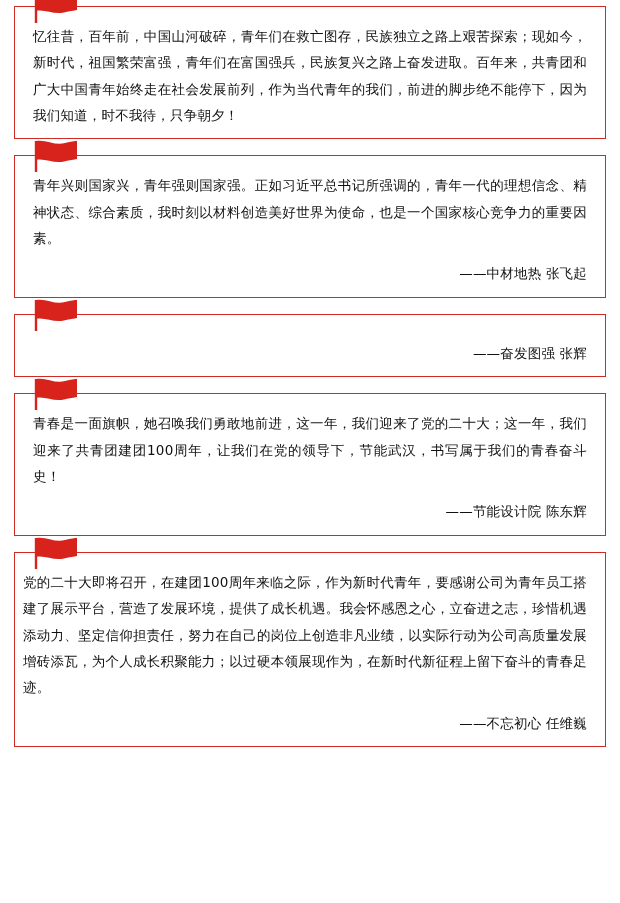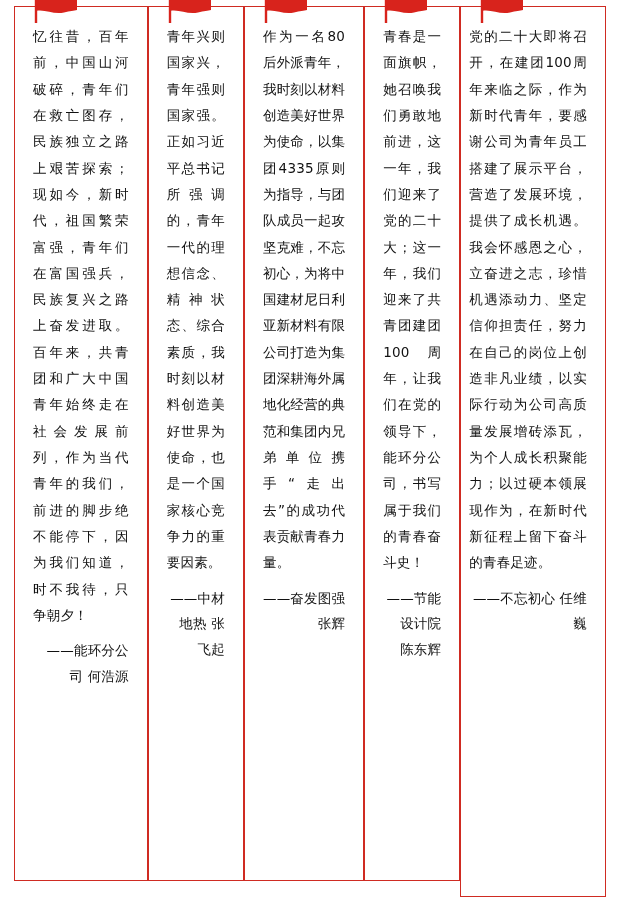--- a/index.html
+++ b/index.html
@@ -13,20 +13,21 @@
     font-family: "DejaVu Sans", "Liberation Sans", sans-serif;
     overflow: hidden;
   }
   .page {
     width: 620px;
     height: 903px;
     position: relative;
     box-sizing: border-box;
     padding: 6px 14px 6px 14px;
     display: flex;
+    flex-direction: column;
     justify-content: flex-start;
   }
   .card {
     position: relative;
     border: 1.5px solid #cf2b22;
     box-sizing: border-box;
     margin: 0 0 14px 0;
     padding: 16px 18px 10px 18px;
     background: #ffffff;
   }
@@ -73,53 +74,51 @@
 <div class="page">
 
   <div class="card c1">
     <span class="flag">
       <svg width="46" height="34" viewBox="0 0 46 34" xmlns="http://www.w3.org/2000/svg">
         <path d="M3 2 L3 33" stroke="#d8231c" stroke-width="2.4" fill="none"></path>
         <path d="M3 2 C13 0, 22 7, 32 4 C38 2.5, 42 2, 44 2 L44 20 C41 20.5, 37 21, 31 22.5 C21 25, 12 19, 3 21 Z" fill="#d8231c"></path>
       </svg>
     </span>
     <p class="quote">忆往昔，百年前，中国山河破碎，青年们在救亡图存，民族独立之路上艰苦探索；现如今，新时代，祖国繁荣富强，青年们在富国强兵，民族复兴之路上奋发进取。百年来，共青团和广大中国青年始终走在社会发展前列，作为当代青年的我们，前进的脚步绝不能停下，因为我们知道，时不我待，只争朝夕！</p>
-    <div class="attribution">——能环分公司 何浩源</div>
   </div>
 
   <div class="card c2">
     <span class="flag">
       <svg width="46" height="34" viewBox="0 0 46 34" xmlns="http://www.w3.org/2000/svg">
         <path d="M3 2 L3 33" stroke="#d8231c" stroke-width="2.4" fill="none"></path>
         <path d="M3 2 C13 0, 22 7, 32 4 C38 2.5, 42 2, 44 2 L44 20 C41 20.5, 37 21, 31 22.5 C21 25, 12 19, 3 21 Z" fill="#d8231c"></path>
       </svg>
     </span>
     <p class="quote">青年兴则国家兴，青年强则国家强。正如习近平总书记所强调的，青年一代的理想信念、精神状态、综合素质，我时刻以材料创造美好世界为使命，也是一个国家核心竞争力的重要因素。</p>
     <div class="attribution">——中材地热 张飞起</div>
   </div>
 
   <div class="card c3">
     <span class="flag">
       <svg width="46" height="34" viewBox="0 0 46 34" xmlns="http://www.w3.org/2000/svg">
         <path d="M3 2 L3 33" stroke="#d8231c" stroke-width="2.4" fill="none"></path>
         <path d="M3 2 C13 0, 22 7, 32 4 C38 2.5, 42 2, 44 2 L44 20 C41 20.5, 37 21, 31 22.5 C21 25, 12 19, 3 21 Z" fill="#d8231c"></path>
       </svg>
     </span>
-    <p class="quote">作为一名80后外派青年，我时刻以材料创造美好世界为使命，以集团4335原则为指导，与团队成员一起攻坚克难，不忘初心，为将中国建材尼日利亚新材料有限公司打造为集团深耕海外属地化经营的典范和集团内兄弟单位携手“走出去”的成功代表贡献青春力量。</p>
     <div class="attribution">——奋发图强 张辉</div>
   </div>
 
   <div class="card c4">
     <span class="flag">
       <svg width="46" height="34" viewBox="0 0 46 34" xmlns="http://www.w3.org/2000/svg">
         <path d="M3 2 L3 33" stroke="#d8231c" stroke-width="2.4" fill="none"></path>
         <path d="M3 2 C13 0, 22 7, 32 4 C38 2.5, 42 2, 44 2 L44 20 C41 20.5, 37 21, 31 22.5 C21 25, 12 19, 3 21 Z" fill="#d8231c"></path>
       </svg>
     </span>
-    <p class="quote">青春是一面旗帜，她召唤我们勇敢地前进，这一年，我们迎来了党的二十大；这一年，我们迎来了共青团建团100周年，让我们在党的领导下，能环分公司，书写属于我们的青春奋斗史！</p>
+    <p class="quote">青春是一面旗帜，她召唤我们勇敢地前进，这一年，我们迎来了党的二十大；这一年，我们迎来了共青团建团100周年，让我们在党的领导下，节能武汉，书写属于我们的青春奋斗史！</p>
     <div class="attribution">——节能设计院 陈东辉</div>
   </div>
 
   <div class="card c5">
     <span class="flag">
       <svg width="46" height="34" viewBox="0 0 46 34" xmlns="http://www.w3.org/2000/svg">
         <path d="M3 2 L3 33" stroke="#d8231c" stroke-width="2.4" fill="none"></path>
         <path d="M3 2 C13 0, 22 7, 32 4 C38 2.5, 42 2, 44 2 L44 20 C41 20.5, 37 21, 31 22.5 C21 25, 12 19, 3 21 Z" fill="#d8231c"></path>
       </svg>
     </span>

